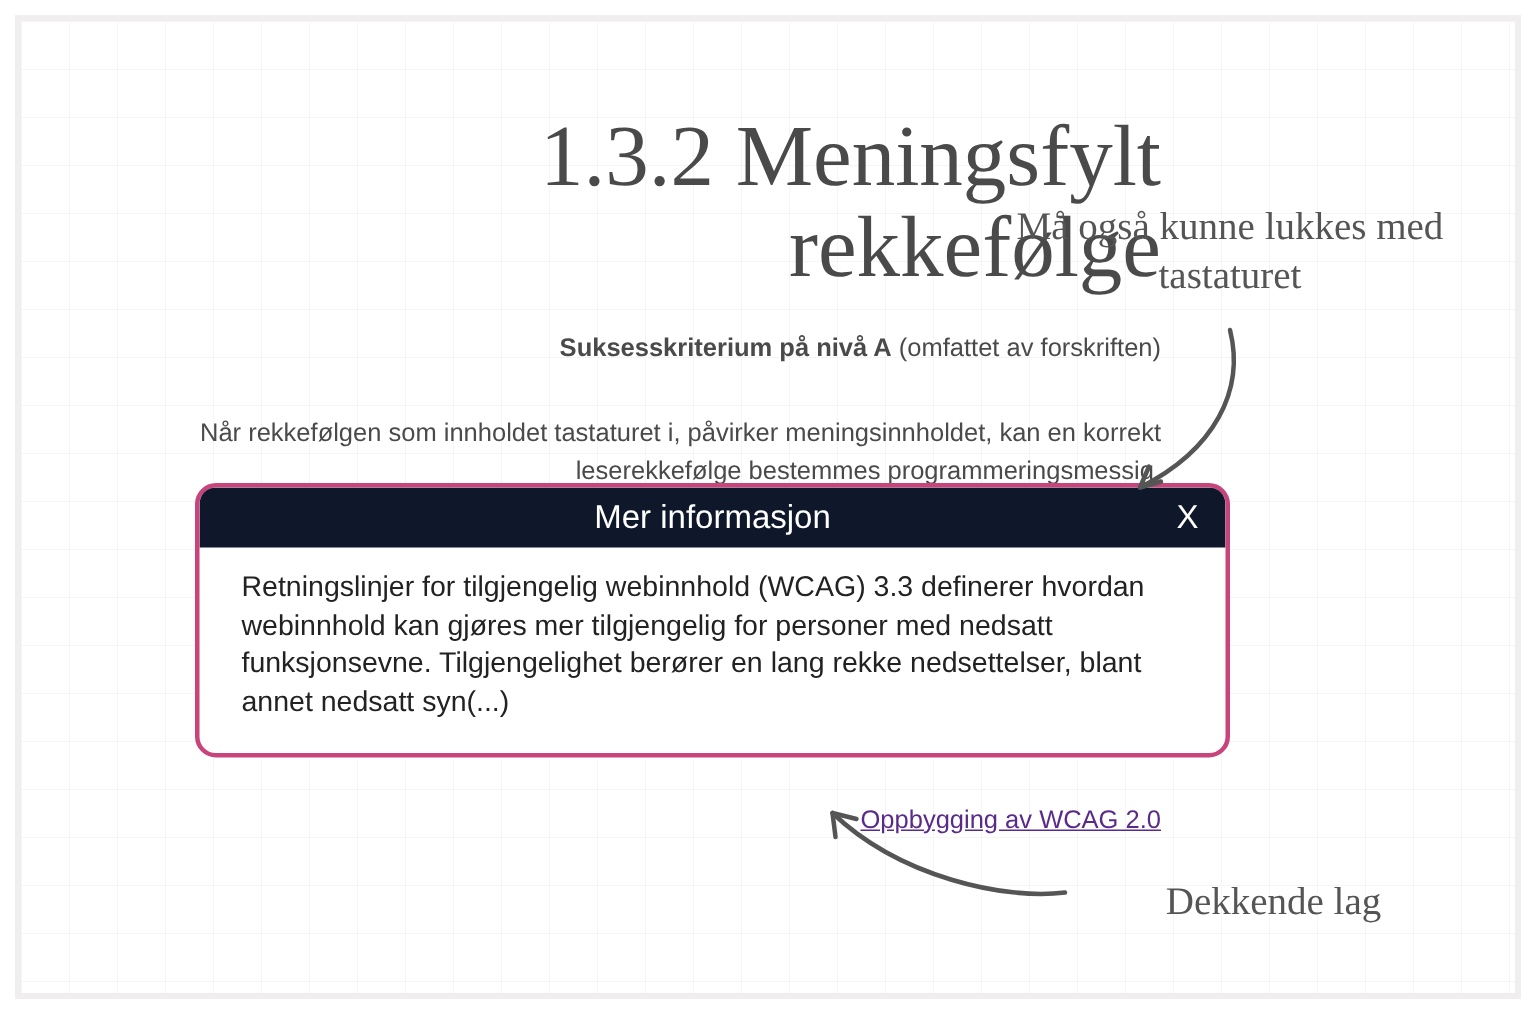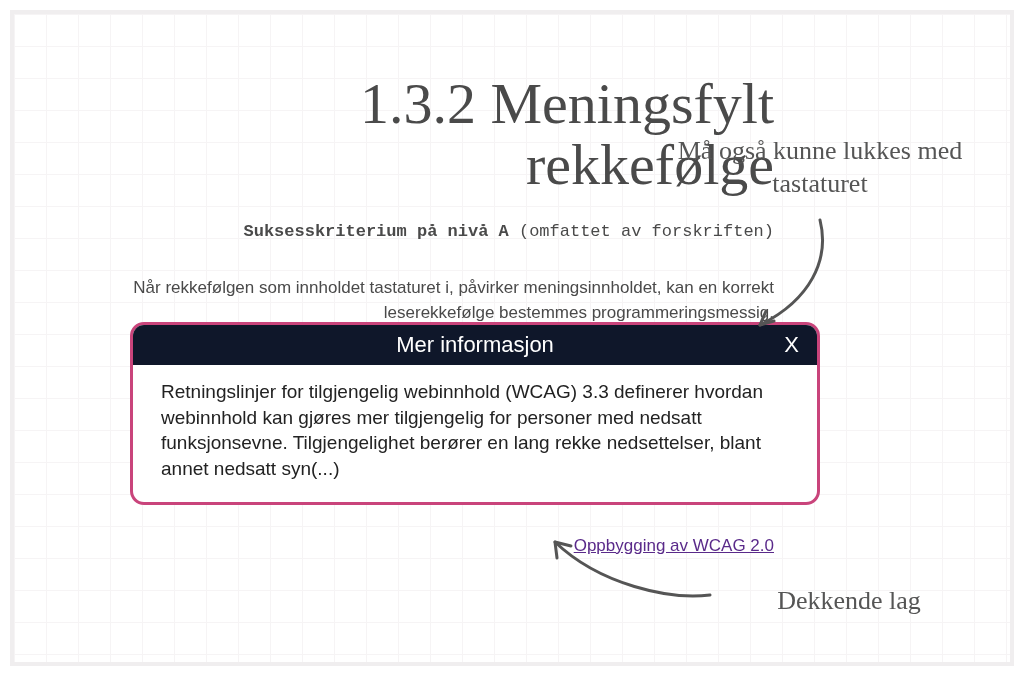--- a/index.html
+++ b/index.html
@@ -27,21 +27,21 @@
   }
   h1.page-title {
     font-family: Georgia, serif;
     font-weight: 400;
     color: #4a4a4a;
     font-size: 58px;
     line-height: 1.05;
     margin-bottom: 26px;
   }
   .subheading {
-    font-family: Liberation Mono, monospace;
+    font-family: Liberation Sans, sans-serif;
     font-size: 17px;
     color: #4a4a4a;
     margin-bottom: 34px;
   }
   .subheading .bold { font-weight: 700; }
   .body-text {
     font-family: Arial, Helvetica, sans-serif;
     font-size: 17px;
     color: #4a4a4a;
     line-height: 1.5;

